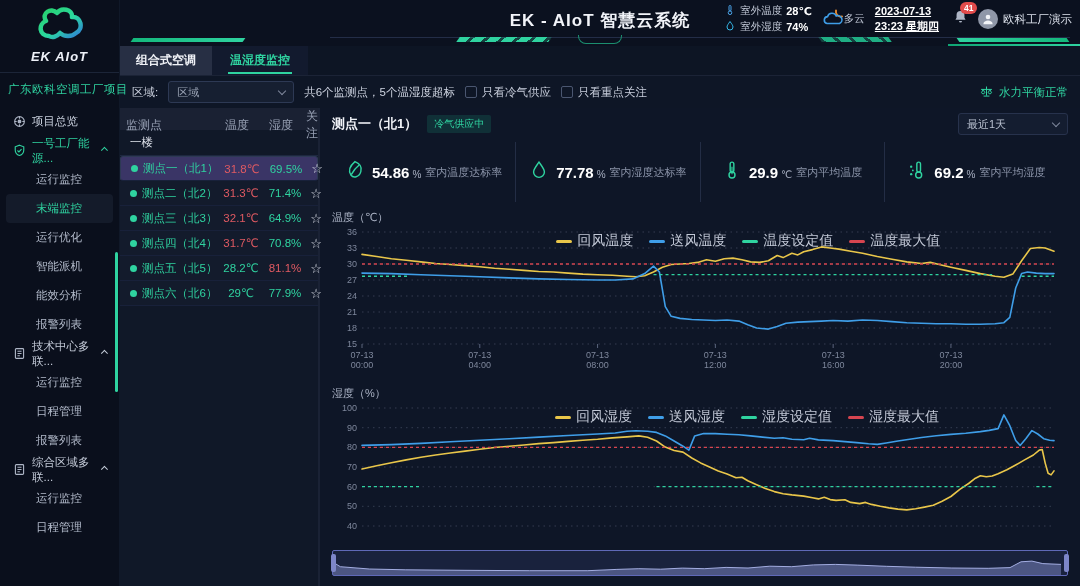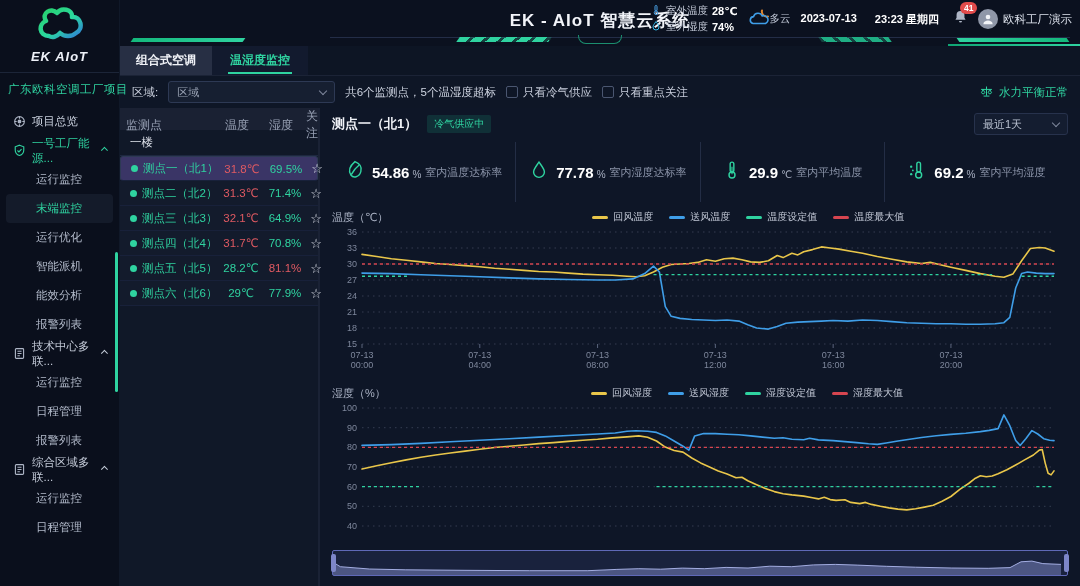--- a/index.html
+++ b/index.html
@@ -26,21 +26,21 @@
   
   .main { flex:1; display:flex; flex-direction:column; min-width:0; }
   header { height:46px; position:relative; background:#0b111f; display:flex; align-items:flex-start; }
   .h-title { position:absolute; left:0; right:0; top:9px; text-align:center; color:#f2f4f9; font-size:17px; font-weight:bold; letter-spacing:1px; }
   .h-right { position:absolute; right:8px; top:4px; display:flex; align-items:center; gap:10px; }
   .w-col { display:flex; flex-direction:column; gap:2px; }
   .w-row { display:flex; align-items:center; gap:4px; font-size:10.5px; color:#c3cad8; }
   .w-row b { color:#fff; font-size:11px; }
   .w-row .icon svg { width:12px; height:12px; }
   .cond-col { display:flex; flex-direction:row; align-items:center; font-size:10.5px; color:#c3cad8; line-height:1.1; }
-  .dt-col { display:flex; gap:18px; color:#fff; font-size:11px; font-weight:bold; text-align:left; }
+  .dt-col { display:flex; flex-direction:column; gap:2px; color:#fff; font-size:11px; font-weight:bold; text-align:left;text-decoration:underline; }
   .bell-wrap { position:relative; margin-left:4px; cursor:pointer; }
   .bell-wrap svg { width:15px; height:16px; }
   .badge { position:absolute; top:-7px; left:7px; background:#e14b4b; color:#fff; font-size:8.5px; font-weight:bold; padding:1px 4px; border-radius:7px; }
   .user-wrap { display:flex; align-items:center; gap:5px; color:#dde2ec; font-size:11.5px; cursor:pointer; }
   .avatar { width:20px; height:20px; border-radius:50%; background:#8f97a8; display:inline-flex; align-items:center; justify-content:center; overflow:hidden; }
   .avatar svg { width:14px; height:14px; }
   .deco { position:absolute; }
   .deco-line { height:1px; background:#232d47; left:210px; right:10px; bottom:8px; }
   .deco-bar1 { left:12px; bottom:4px; width:112px; height:4px; background:linear-gradient(90deg,#14b87c,#2fd3a0); transform:skewX(-35deg); }
   .deco-slash1 { left:338px; bottom:4px; width:92px; height:5px; background:repeating-linear-gradient(115deg,#2fd3a0 0 10px,rgba(47,211,160,.25) 10px 14px); transform:skewX(-35deg); }
@@ -50,21 +50,21 @@
   .deco-emblem { left:50%; bottom:2px; transform:translateX(-50%); width:44px; height:9px; border:1px solid #1fae84; border-top:none; border-radius:0 0 8px 8px; opacity:.8; }
 
   .tabbar { height:30px; background:#0d1524; display:flex; border-bottom:1px solid #1b2336; }
   .tab { padding:0 16px; display:flex; align-items:center; font-size:12px; font-weight:bold; cursor:pointer; }
   .tab-inactive { background:#272f44; color:#f0f2f7; }
   .tab-active { background:#121a2e; color:#2fd3a0; }
   .tab-active .tab-label { border-bottom:2px solid #2fd3a0; padding:5px 2px 3px 2px; }
 
   .filterbar { height:32px; background:#0e1626; display:flex; align-items:center; padding:0 12px; gap:10px; font-size:11.5px; color:#cfd5e2; }
   .sel { height:22px; background:#161f31; border:1px solid #2d3954; border-radius:3px; display:flex; align-items:center; padding:0 8px; color:#9aa3b5; font-size:11px; cursor:pointer; }
-  .sel-area { width:167px;gap:38px; }
+  .sel-area { width:126px;gap:38px; }
   .chev-dn { width:6px; height:6px; border-right:1.5px solid #7e879c; border-bottom:1.5px solid #7e879c; transform:rotate(45deg); margin-left:auto; margin-bottom:2px; }
   .chk { display:flex; align-items:center; gap:5px; cursor:pointer; color:#c7cddb; }
   .chk .box { width:12px; height:12px; border:1px solid #4a5670; border-radius:2px; background:transparent; }
   .hydraulic { margin-left:auto; display:flex; align-items:center; gap:5px; color:#2fd3a0; font-size:11.5px; }
   .hydraulic svg { width:15px; height:15px; }
 
   .content { flex:1; display:flex; background:#0e1627; min-height:0; }
 
   
   .points { width:200px; flex:0 0 200px; border-right:2px solid #1a2235; background:#101828; }
@@ -77,34 +77,34 @@
   .val { text-align:center; }
   .val.ok { color:#2fd3a0; }
   .val.alarm { color:#e05a62; }
   .star { color:#d8dce6; font-size:13px; text-align:center; cursor:pointer; }
 
   
   .detail { flex:1; padding:0 12px 6px 12px; min-width:0; display:flex; flex-direction:column; }
   .detail-head { height:28px; display:flex; align-items:center; gap:10px; margin-top:2px; }
   .d-title { color:#f0f2f7; font-size:13px; font-weight:bold; }
   .d-badge { background:rgba(31,199,146,.15); color:#2fd3a0; font-size:10px; padding:2px 7px; border-radius:2px; }
-  .sel-range { width:94px; margin-left:auto; background:#141d30; border-color:#27324c; color:#b8c0cf; }
+  .sel-range { width:110px; margin-left:auto; background:#141d30; border-color:#27324c; color:#b8c0cf; }
   .kpis { display:flex; margin-top:4px; height:60px; }
   .kpi { flex:1; display:flex; flex-direction:row; align-items:center; justify-content:center; gap:4px; border-right:1px solid #232d45; }
   .kpi:last-child { border-right:none; }
   .kpi-top { display:flex; align-items:center; gap:7px; color:#2fd3a0; }
   .kpi-top svg { width:20px; height:20px; }
   .kpi-val { color:#fff; font-size:15px; font-weight:bold; }
   .kpi-unit { color:#aab2c4; font-size:10px; font-weight:normal; margin-left:3px; }
   .kpi-label { color:#8b94a9; font-size:11px; }
   .chart-block { margin-top:8px; }
   .chart-head { display:flex; align-items:flex-start; height:16px; }
   .chart-title { color:#aab2c4; font-size:11px; }
   .legend { display:flex; gap:16px; margin:0 auto; padding-left:40px; }
-  .lg-item { display:flex; align-items:center; gap:5px; color:#c2c8d6; font-size:10px; cursor:pointer; }
+  .lg-item { display:flex; align-items:center; gap:5px; color:#c2c8d6; font-size:14px; cursor:pointer;margin-top:22px; }
   .lg-swatch { width:16px; height:3px; border-radius:2px; }
   .datazoom { margin-top:10px; height:26px; border:1px solid #5f69b8; background:rgba(95,105,185,.15); border-radius:2px; position:relative; }
   .dz-handle { position:absolute; top:3px; width:5px; height:18px; background:#7d86c8; border-radius:2px; }
   .dz-l { left:-2px; } .dz-r { right:-2px; }
 </style>
 </head>
 <body>
 
 <div class="app">
 

